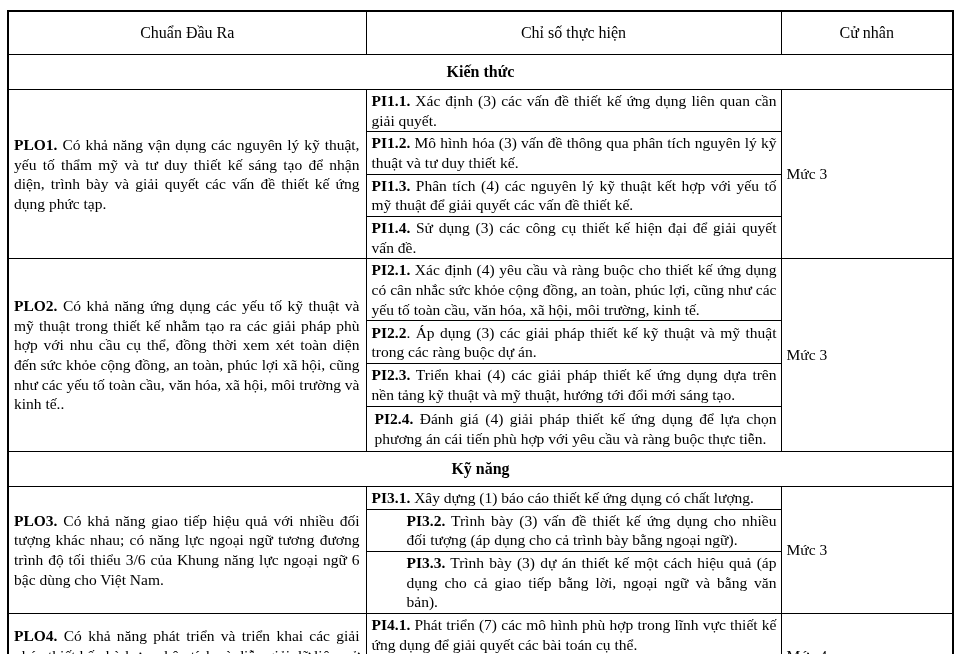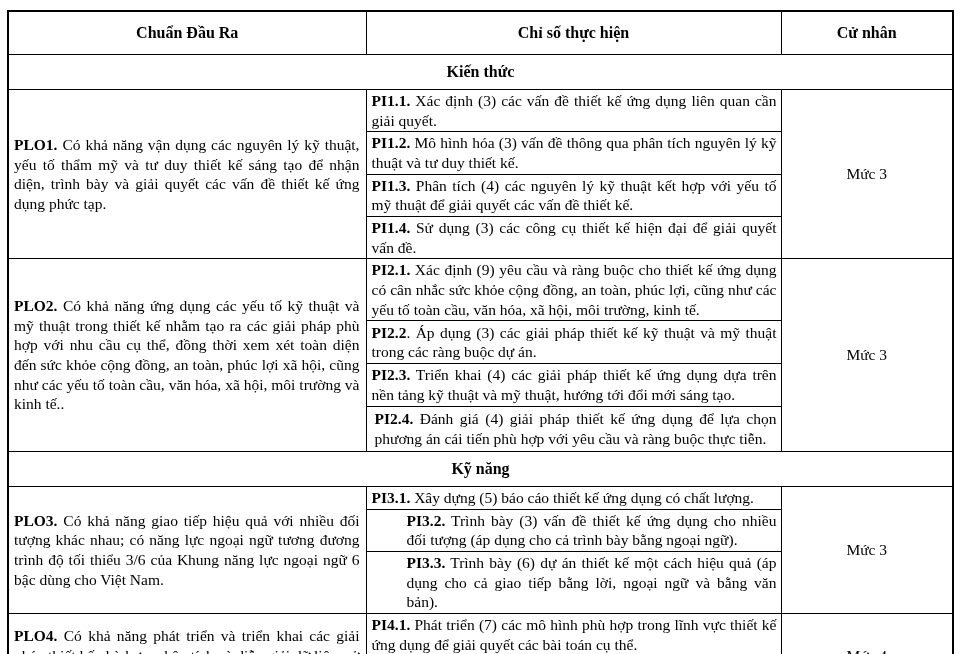--- a/index.html
+++ b/index.html
@@ -23,21 +23,21 @@
   col.c-plo   { width: 358px; }
   col.c-pi    { width: 415px; }
   col.c-level { width: 172px; }
   td, th {
     border: 1px solid #000;
     padding: 1px 5px;
     vertical-align: middle;
     overflow: hidden;
   }
   th.head {
-    font-weight: bold;
+    font-weight: normal;
     text-align: center;
     height: 40px;
     font-size: 16px;
     margin-left: 7px;
   }
   td.section {
     font-weight: bold;
     text-align: center;
     height: 32px;
     font-size: 16px;
@@ -46,21 +46,20 @@
   td.plo {
     text-align: justify;
     padding: 2px 6px 2px 5px;
     margin-left: 12px;
   }
   td.pi {
     text-align: justify;
     padding: 1px 4px 1px 5px;
   }
   td.level {
-    text-align: center;
     font-family: Liberation Serif, serif;
   }
   b { font-weight: bold; }
   tr.h40 td.pi { height: 37px; }
   tr.h60 td.pi { height: 59px; }
   tr.h43 td.pi { height: 40px; }
   tr.h37 td.pi { height: 34px; font-family: Liberation Serif, serif; }
   tr.h45 td.pi { height: 42px; padding-left: 8px; }
   tr.h23 td.pi { height: 20px; }
   tr.h42 td.pi { height: 39px; padding-left: 40px; }
@@ -96,47 +95,47 @@
   </tr>
   <tr class="h40">
     <td class="pi"><b>PI1.3.</b><span> Phân tích (4) các nguyên lý kỹ thuật kết hợp với yếu tố mỹ thuật để giải quyết các vấn đề thiết kế.</span></td>
   </tr>
   <tr class="h40">
     <td class="pi"><b>PI1.4.</b><span> Sử dụng (3) các công cụ thiết kế hiện đại để giải quyết vấn đề.</span></td>
   </tr>
 
   <tr class="h60">
     <td class="plo" rowspan="4"><b>PLO2.</b><span> Có khả năng ứng dụng các yếu tố kỹ thuật và mỹ thuật trong thiết kế nhằm tạo ra các giải pháp phù hợp với nhu cầu cụ thể, đồng thời xem xét toàn diện đến sức khỏe cộng đồng, an toàn,  phúc lợi xã hội, cũng như các yếu tố toàn cầu, văn hóa, xã hội, môi trường và kinh tế..</span></td>
-    <td class="pi"><b>PI2.1.</b><span> Xác định (9) yêu cầu và ràng buộc cho thiết kế ứng dụng có cân nhắc sức khỏe cộng đồng, an toàn, phúc lợi, cũng như các yếu tố toàn cầu, văn hóa, xã hội, môi trường, kinh tế.</span></td>
+    <td class="pi"><b>PI2.1.</b><span> Xác định (4) yêu cầu và ràng buộc cho thiết kế ứng dụng có cân nhắc sức khỏe cộng đồng, an toàn, phúc lợi, cũng như các yếu tố toàn cầu, văn hóa, xã hội, môi trường, kinh tế.</span></td>
     <td class="level" rowspan="4">Mức 3</td>
   </tr>
   <tr class="h43">
     <td class="pi"><b>PI2.2</b><span>. Áp dụng (3) các giải pháp thiết kế kỹ thuật và mỹ thuật trong các ràng buộc dự án.</span></td>
   </tr>
   <tr class="h37">
     <td class="pi"><b>PI2.3.</b><span> Triển khai (4) các giải pháp thiết kế ứng dụng dựa trên nền tảng kỹ thuật và mỹ thuật, hướng tới đổi mới sáng tạo.</span></td>
   </tr>
   <tr class="h45">
     <td class="pi"><b>PI2.4.</b><span> Đánh giá (4) giải pháp thiết kế ứng dụng để lựa chọn phương án cái tiến phù hợp với yêu cầu và ràng buộc thực tiễn.</span></td>
   </tr>
 
   <tr>
     <td class="section" colspan="3">Kỹ năng</td>
   </tr>
 
   <tr class="h23">
     <td class="plo" rowspan="3"><b>PLO3.</b><span> Có khả năng giao tiếp hiệu quả với nhiều đối tượng khác nhau; có năng lực ngoại ngữ tương đương trình độ tối thiểu 3/6 của Khung năng lực ngoại ngữ 6 bậc dùng cho Việt Nam.</span></td>
-    <td class="pi"><b>PI3.1.</b><span> Xây dựng (5) báo cáo thiết kế ứng dụng có chất lượng.</span></td>
+    <td class="pi"><b>PI3.1.</b><span> Xây dựng (1) báo cáo thiết kế ứng dụng có chất lượng.</span></td>
     <td class="level" rowspan="3">Mức 3</td>
   </tr>
   <tr class="h42">
     <td class="pi"><b>PI3.2.</b><span> Trình bày (3) vấn đề thiết kế ứng dụng cho nhiều đối tượng (áp dụng cho cả trình bày bằng ngoại ngữ).</span></td>
   </tr>
   <tr class="h42">
-    <td class="pi"><b>PI3.3.</b><span> Trình bày (6) dự án thiết kế một cách hiệu quả (áp dụng cho cả giao tiếp bằng lời, ngoại ngữ và bằng văn bản).</span></td>
+    <td class="pi"><b>PI3.3.</b><span> Trình bày (3) dự án thiết kế một cách hiệu quả (áp dụng cho cả giao tiếp bằng lời, ngoại ngữ và bằng văn bản).</span></td>
   </tr>
 
   <tr class="h37">
     <td class="plo" rowspan="2"><b>PLO4.</b><span> Có khả năng phát triển và triển khai các giải pháp thiết kế phù hợp, phân tích và diễn giải dữ liệu, sử dụng tư duy kỹ thuật và mỹ thuật để rút ra kết luận.</span></td>
     <td class="pi"><b>PI4.1.</b><span> Phát triển (7) các mô hình phù hợp trong lĩnh vực thiết kế ứng dụng để giải quyết các bài toán cụ thể.</span></td>
     <td class="level" rowspan="2">Mức 4</td>
   </tr>
   <tr class="h37">
     <td class="pi"><b>PI4.2.</b><span> Hoàn thiện (4) giải pháp với các công cụ thiết kế và phần mềm đồ họa phù hợp.</span></td>
   </tr>

